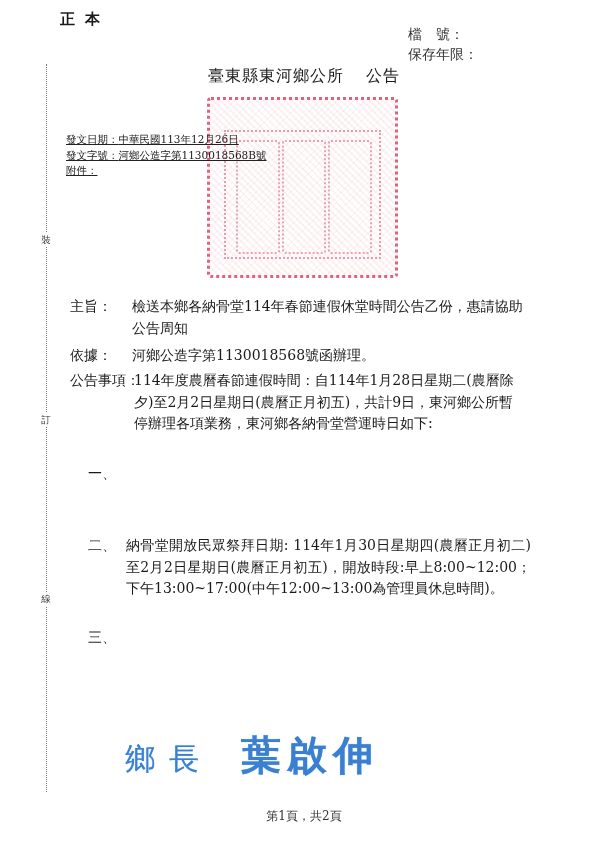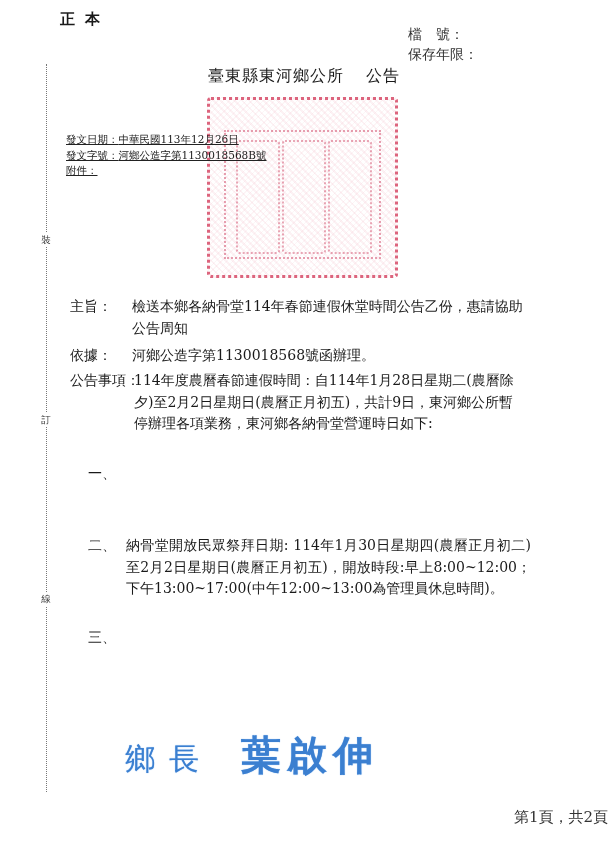--- a/index.html
+++ b/index.html
@@ -48,21 +48,21 @@
     .announce .content { margin-left: 64px; }
     .item { position: absolute; left: 88px; width: 500px; }
     .item .num { position: absolute; left: 0; top: 0; }
     .item .content { margin-left: 38px; display: block; text-align: justify; }
     .signature {
       left: 125px; top: 728px; font-size: 34px; color: #3b7fd0; letter-spacing: 4px;
       font-family: "DejaVu Serif", serif; text-shadow: 0 0 1px #6aa6ea;
     }
     .signature .title-part { font-size: 30px; margin-right: 28px; letter-spacing: 14px; }
     .signature .name-part { font-size: 40px; font-weight: bold; letter-spacing: 6px; }
-    .page-footer { left: 0; width: 608px; top: 808px; text-align: right; font-size: 15px; color: #333; }
+    .page-footer { left: 0; width: 608px; top: 808px; text-align: center; font-size: 12px; color: #333; }
   </style>
 </head>
 <body>
 
 <div class="abs copy-mark">正本</div>
 
 <div class="abs file-meta">
   <div class="row">檔　號：</div>
   <div class="row">保存年限：</div>
 </div>

